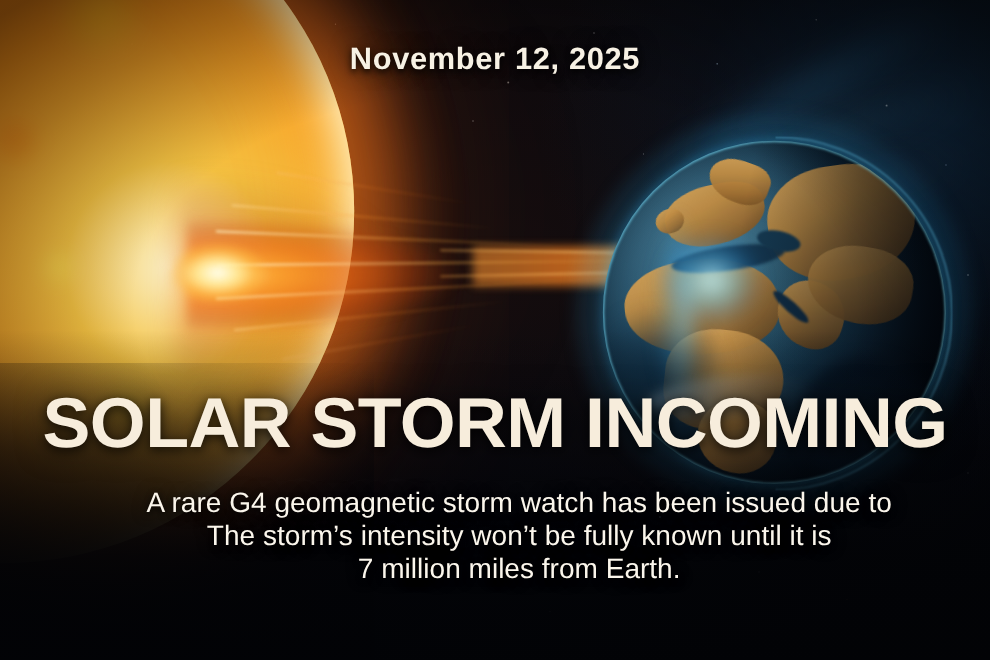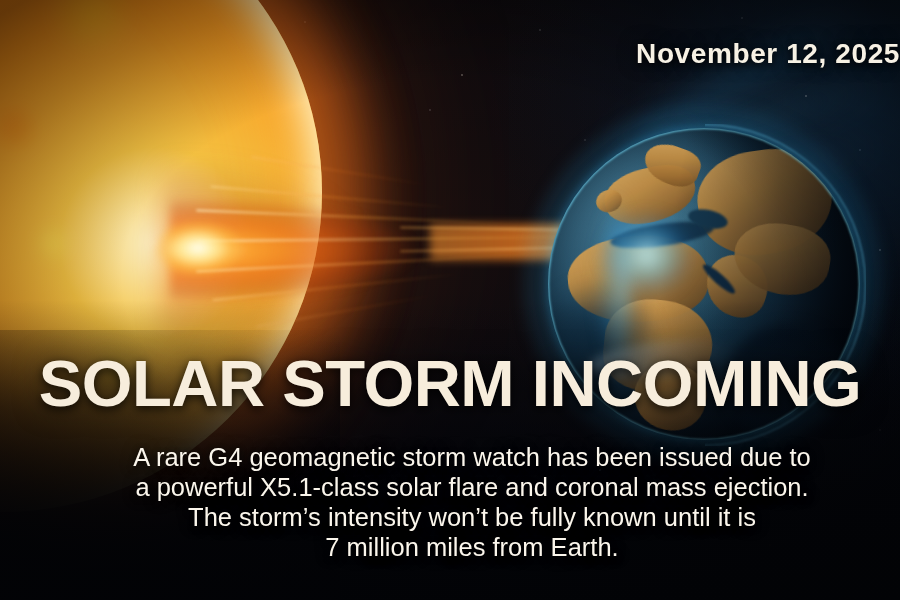--- a/index.html
+++ b/index.html
@@ -200,21 +200,21 @@
     background:radial-gradient(ellipse 70% 62% at 50% 46%, rgba(0,0,0,0) 52%, rgba(0,0,0,.34) 78%, rgba(0,0,0,.6) 100%);
   }
   
   #bottom-scrim{
     position:absolute;left:0;right:0;bottom:0;height:300px;
     background:linear-gradient(180deg, rgba(3,4,8,0) 0%, rgba(3,4,8,.42) 34%, rgba(2,3,6,.82) 70%, rgba(2,3,6,.93) 100%);
   }
 
   
   #date-label{
-    position:absolute;top:38px;left:0;right:0;text-align:right;
+    position:absolute;top:38px;left:0;right:0;text-align:center;
     font-size:28px;font-weight:bold;letter-spacing:.6px;
     color:#f7f1e4;
     text-shadow:0 2px 6px rgba(0,0,0,.85), 0 0 18px rgba(0,0,0,.6);
     z-index:20;
   }
   #headline{
     position:absolute;top:352px;left:0;right:0;text-align:center;
     font-size:64px;line-height:1;font-weight:bold;
     letter-spacing:-0.5px;
     color:#f7eddc;
@@ -308,18 +308,17 @@
 
   <div class="layer" id="vignette"></div>
   <div id="bottom-scrim"></div>
 
   <div id="date-label">November 12, 2025</div>
 
   <div id="headline">SOLAR STORM INCOMING</div>
 
   <div id="body-copy">
     <div class="bline">A rare G4 geomagnetic storm watch has been issued due to</div>
-    <div class="bline">a powerful X5.1-class solar flare and coronal mass ejection.</div>
     <div class="bline">The storm’s intensity won’t be fully known until it is</div>
     <div class="bline">7 million miles from Earth.</div>
   </div>
 
 </div>
 
 </body></html>

